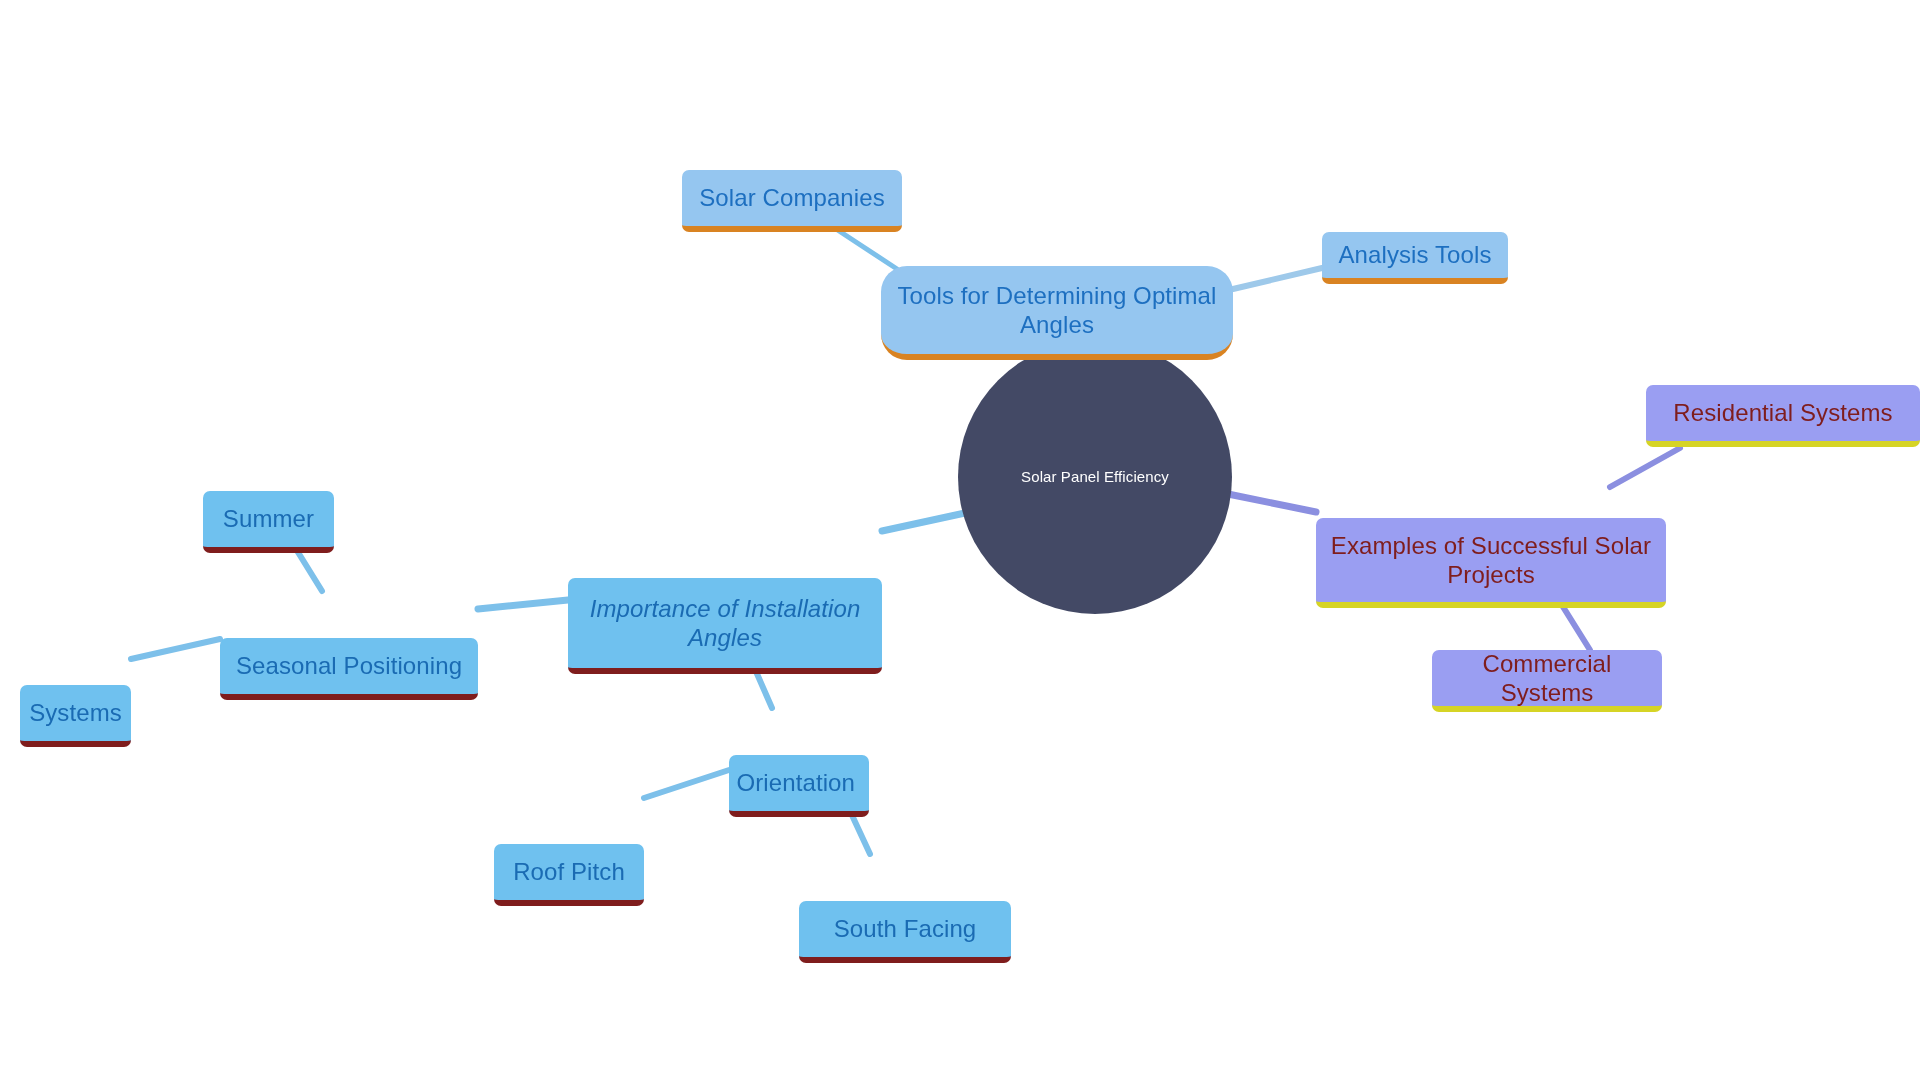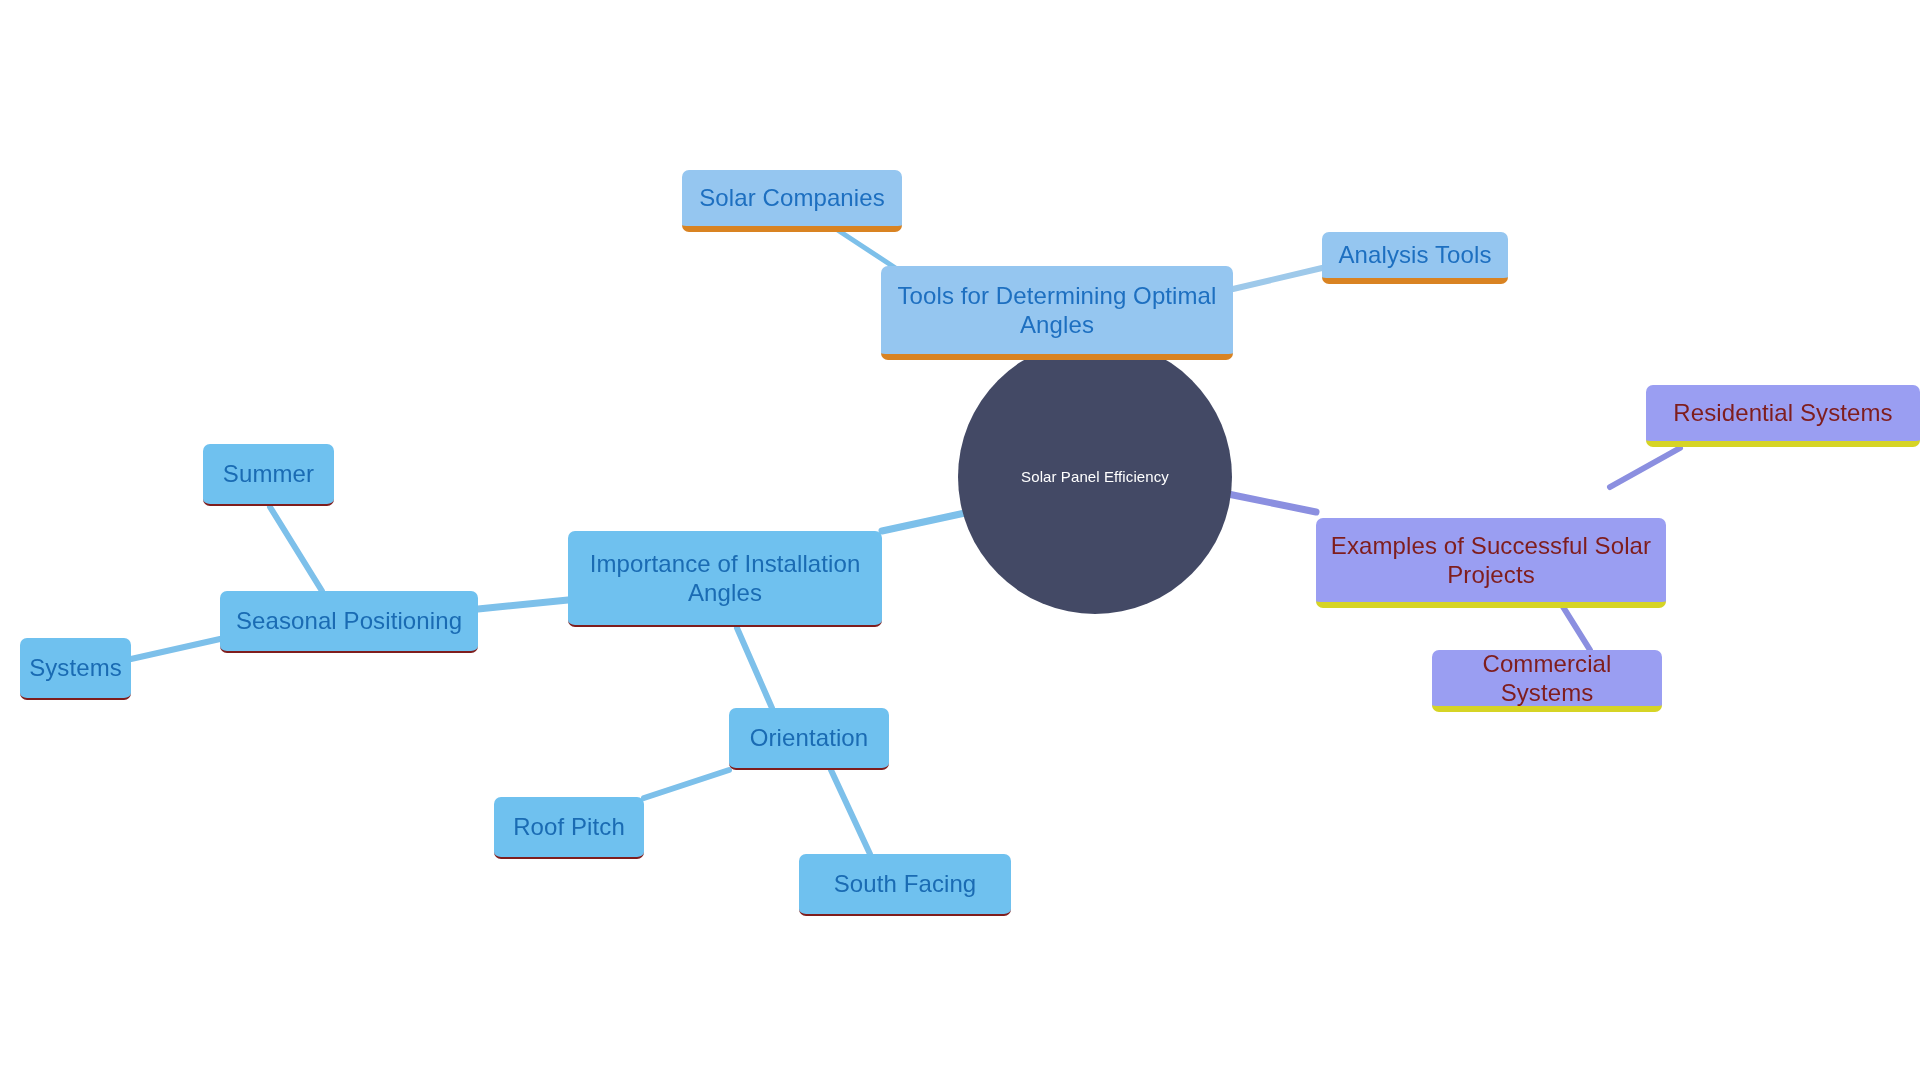--- a/index.html
+++ b/index.html
@@ -53,22 +53,23 @@
   .node.blue-pale {
     background: #95c6f0;
     color: #1d6fc0;
     border-bottom: 6px solid #d98322;
     font-size: 24px;
   }
   
   .node.blue-bright {
     background: #6fc1ef;
     color: #1a6bb3;
-    border-bottom: 2px solid #7f1d1d;
+    border-bottom: 6px solid #7f1d1d;
     font-size: 24px;
+    margin-top: 47px;
   }
   
   .node.purple {
     background: #9a9ef2;
     color: #7f1d1d;
     border-bottom: 6px solid #d6d425;
     font-size: 24px;
   }
 </style>
 </head>
@@ -86,42 +87,42 @@
       <line x1="729" y1="770" x2="644" y2="798" stroke="#7dc0ea" stroke-width="6" stroke-linecap="round"></line>
       <line x1="831" y1="770" x2="870" y2="854" stroke="#7dc0ea" stroke-width="6" stroke-linecap="round"></line>
       <line x1="1228" y1="494" x2="1316" y2="512" stroke="#8b8fe0" stroke-width="7" stroke-linecap="round"></line>
       <line x1="1610" y1="487" x2="1680" y2="448" stroke="#8b8fe0" stroke-width="6" stroke-linecap="round"></line>
       <line x1="1545" y1="578" x2="1590" y2="650" stroke="#8b8fe0" stroke-width="6" stroke-linecap="round"></line>
     </svg>
   <div id="node-layer">
       <div class="node root" style="left: 958px; top: 340px; width: 274px; height: 274px;">
         <span class="label">Solar Panel Efficiency</span>
       </div>
-      <div class="node blue-pale" style="left: 881px; top: 266px; width: 352px; height: 94px;">
+      <div class="node blue-pale" style="left: 881px; top: 266px; width: 352px; height: 94px; border-radius: 26px;">
         <span class="label">Tools for Determining Optimal Angles</span>
       </div>
       <div class="node blue-pale" style="left: 682px; top: 170px; width: 220px; height: 62px;">
         <span class="label">Solar Companies</span>
       </div>
       <div class="node blue-pale" style="left: 1322px; top: 232px; width: 186px; height: 52px;">
         <span class="label">Analysis Tools</span>
       </div>
-      <div class="node blue-bright" style="left: 568px; top: 531px; width: 314px; height: 96px;">
+      <div class="node blue-bright" style="left: 568px; top: 531px; width: 314px; height: 96px; font-style: italic;">
         <span class="label">Importance of Installation Angles</span>
       </div>
       <div class="node blue-bright" style="left: 220px; top: 591px; width: 258px; height: 62px;">
         <span class="label">Seasonal Positioning</span>
       </div>
       <div class="node blue-bright" style="left: 203px; top: 444px; width: 131px; height: 62px;">
         <span class="label">Summer</span>
       </div>
       <div class="node blue-bright" style="left: 20px; top: 638px; width: 111px; height: 62px;">
         <span class="label">Systems</span>
       </div>
-      <div class="node blue-bright" style="left: 729px; top: 708px; width: 160px; height: 62px;">
+      <div class="node blue-bright" style="left: 729px; top: 708px; width: 140px; height: 62px; justify-content: flex-end;">
         <span class="label">Orientation</span>
       </div>
       <div class="node blue-bright" style="left: 494px; top: 797px; width: 150px; height: 62px;">
         <span class="label">Roof Pitch</span>
       </div>
       <div class="node blue-bright" style="left: 799px; top: 854px; width: 212px; height: 62px;">
         <span class="label">South Facing</span>
       </div>
       <div class="node purple" style="left: 1316px; top: 487px; width: 350px; height: 90px; margin-top: 31px;">
         <span class="label">Examples of Successful Solar Projects</span>

